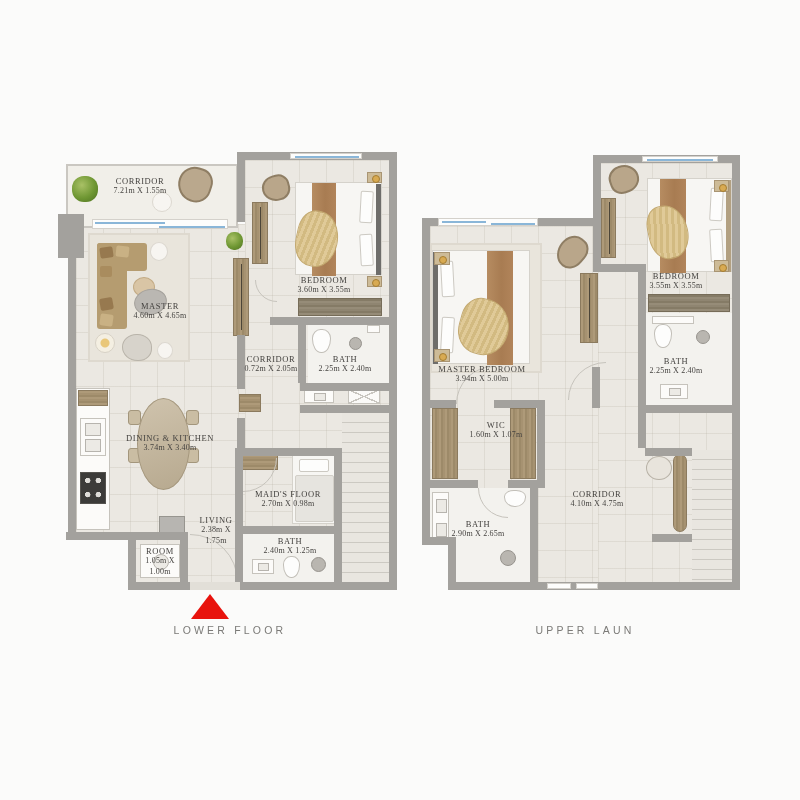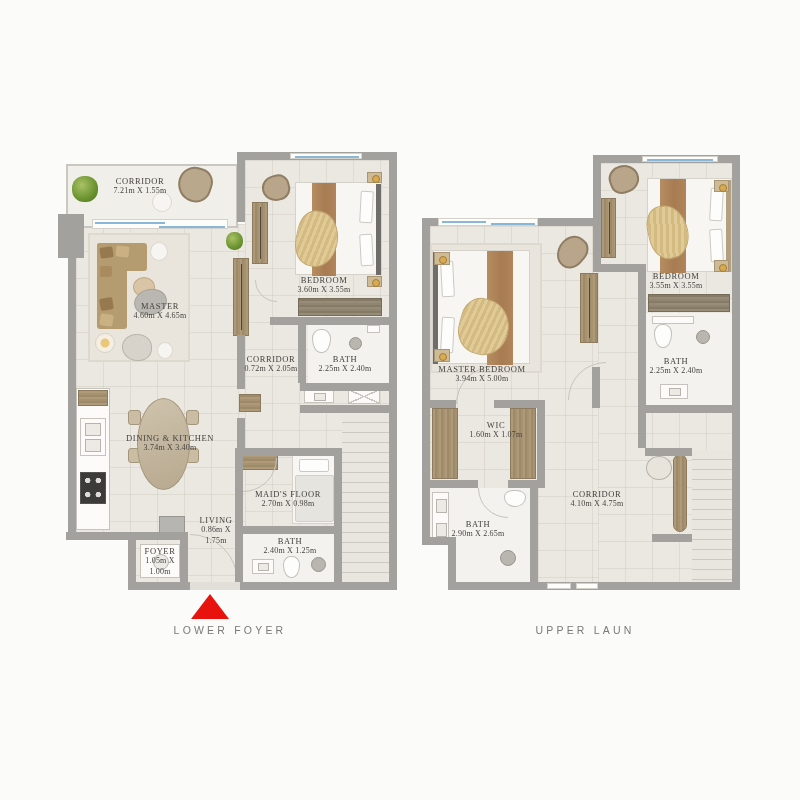--- a/index.html
+++ b/index.html
@@ -229,24 +229,24 @@
     <div class="rlabel" style="left:182px;top:341px;width:84px;">
       <div class="rname">MAID'S FLOOR</div>
       <div class="rdims">2.70m X 0.98m</div>
     </div>
     <div class="rlabel" style="left:190px;top:388px;width:72px;">
       <div class="rname">BATH</div>
       <div class="rdims">2.40m X 1.25m</div>
     </div>
     <div class="rlabel" style="left:128px;top:367px;width:48px;">
       <div class="rname">LIVING</div>
-      <div class="rdims">0.86m X 1.75m</div>
+      <div class="rdims">2.38m X 1.75m</div>
     </div>
     <div class="rlabel" style="left:72px;top:398px;width:48px;">
-      <div class="rname">FOYER</div>
+      <div class="rname">ROOM</div>
       <div class="rdims">1.05m X 1.00m</div>
     </div>
   </section>
 
   <section class="plan" style="left:420px;top:150px;width:324px;height:455px;">
 
     <div class="floor tiles abs" style="left:10px;top:76px;width:168px;height:356px;"></div>
     <div class="floor tiles abs" style="left:178px;top:13px;width:134px;height:419px;"></div>
     <div class="cover abs" style="left:0;top:395px;width:30px;height:60px;"></div>
     <div class="marble abs" style="left:10px;top:338px;width:100px;height:94px;"></div>
@@ -367,16 +367,16 @@
       <div class="rname">BEDROOM</div>
       <div class="rdims">3.55m X 3.55m</div>
     </div>
     <div class="rlabel" style="left:220px;top:206px;width:72px;">
       <div class="rname">BATH</div>
       <div class="rdims">2.25m X 2.40m</div>
     </div>
   </section>
 
   <div class="tri" style="left:191px;top:594px;"></div>
-  <div class="caption" style="left:140px;top:624px;width:180px;">LOWER FOYER</div>
+  <div class="caption" style="left:140px;top:624px;width:180px;">LOWER FLOOR</div>
   <div class="caption" style="left:495px;top:624px;width:180px;">UPPER LAUN</div>
 
 </div>
 
 </body></html>

